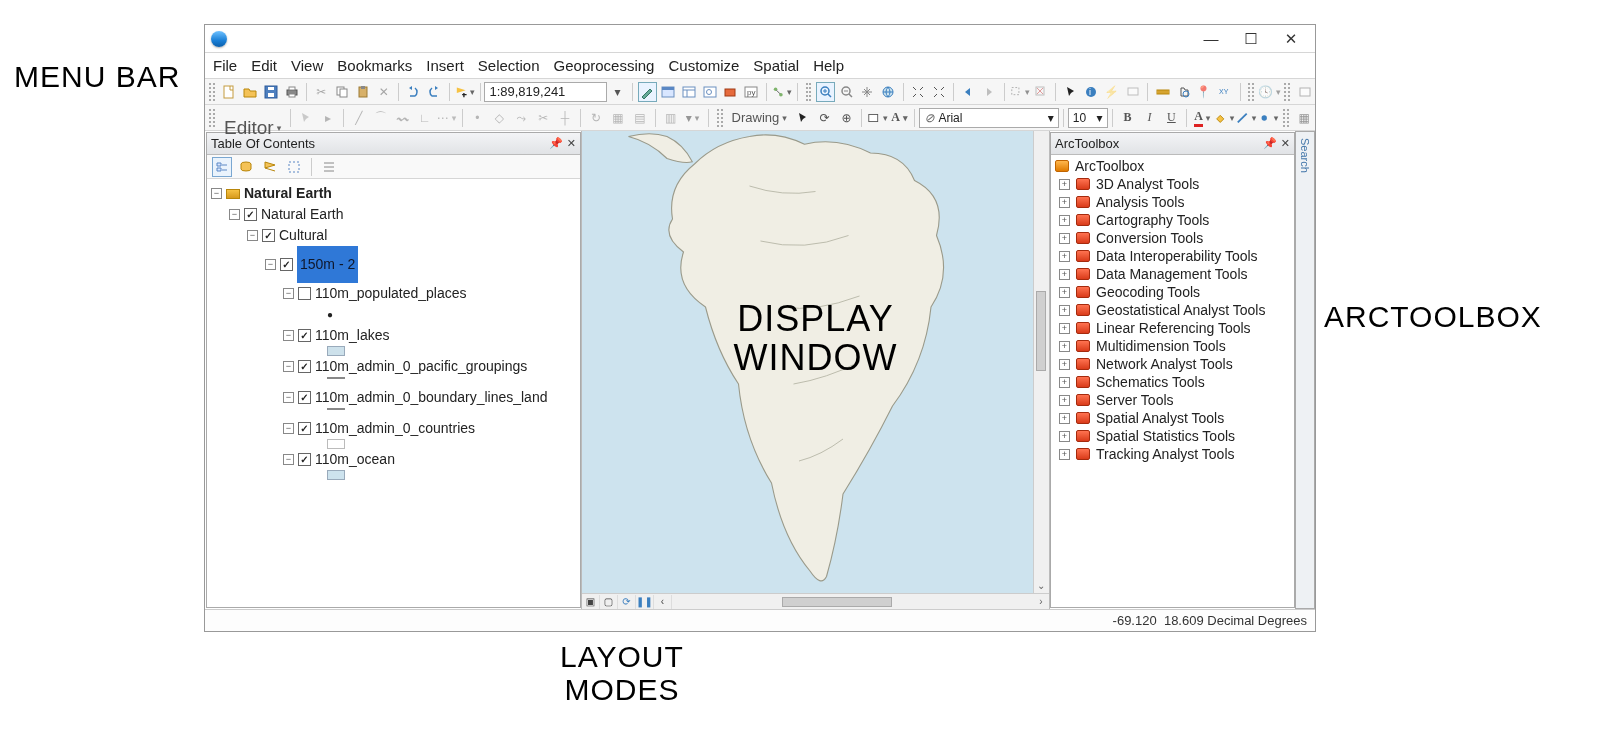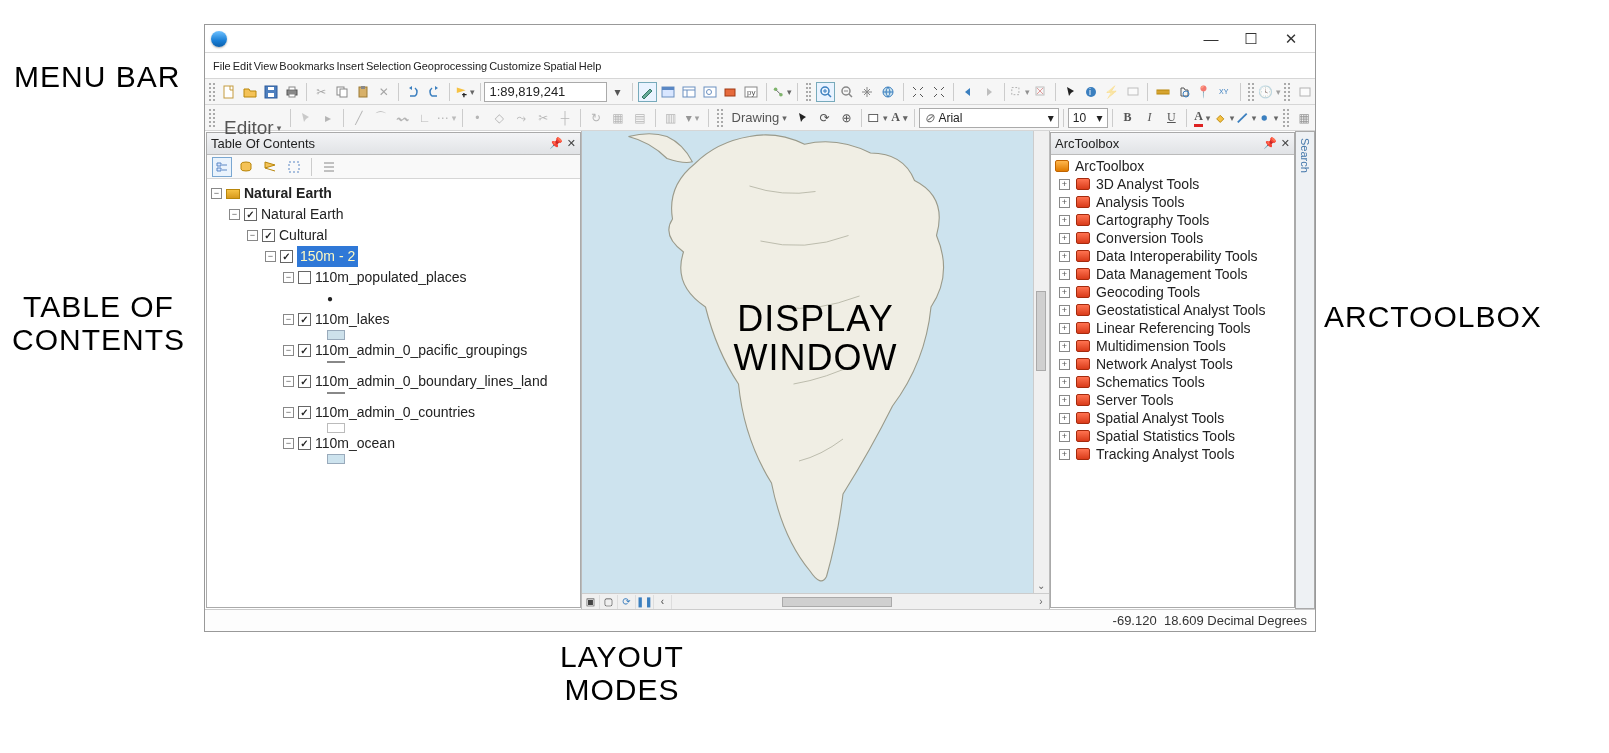--- a/index.html
+++ b/index.html
@@ -9,21 +9,21 @@
   .annot { position:absolute; font-family:'Arial Narrow', Arial, sans-serif; font-size:30px; letter-spacing:1px; color:#000; text-align:center; line-height:1.1; }
   .redbox { border:3px solid #f00; pointer-events:none; position:absolute; }
 
   
   .titlebar { height:28px; background:#fff; display:flex; align-items:center; justify-content:space-between; border-bottom:1px solid #d6d6d6; }
   .titlebar .logo { width:16px; height:16px; margin-left:6px; border-radius:50%; background:linear-gradient(#6ec1ff,#1a7fd6 60%,#0b5fab); box-shadow:0 1px 2px rgba(0,0,0,.3); }
   .winbtns { display:flex; gap:20px; padding-right:14px; font-size:15px; color:#333; }
   .winbtns span { width:20px; text-align:center; cursor:default; }
 
   
-  .menubar { height:26px; display:flex; align-items:center; gap:2px; padding:0 8px; border-bottom:1px solid #d6d6d6; font-size:11px; }
+  .menubar { height:26px; display:flex; align-items:center; gap:14px; padding:0 8px; border-bottom:1px solid #d6d6d6; font-size:15px; }
   .menubar span { cursor:default; }
 
   
   .toolrow { height:26px; background:#f6f6f6; border-bottom:1px solid #d6d6d6; display:flex; align-items:center; font-size:12px; }
   .grip { width:6px; height:18px; border-left:2px dotted #aaa; border-right:2px dotted #aaa; margin:0 4px; }
   .sep { width:1px; height:18px; background:#ccc; margin:0 4px; }
   .tbtn { width:20px; height:20px; display:inline-flex; align-items:center; justify-content:center; margin:0 1px; color:#555; cursor:default; position:relative; }
   .tbtn svg { width:14px; height:14px; display:block; }
   .tbtn.active { border:1px solid #7ab; background:#e9f3ff; }
   .scalebox { width:130px; height:20px; border:1px solid #aaa; background:#fff; padding:0 4px; font-size:13px; display:flex; align-items:center; }
@@ -37,21 +37,21 @@
   .panel-head { height:22px; background:linear-gradient(#f3f4f6,#e1e3e6); border-bottom:1px solid #bbb; display:flex; align-items:center; justify-content:space-between; padding:0 4px; font-size:13px; }
   .panel-head .pctrl { display:flex; gap:4px; font-size:11px; color:#444; }
   .toc-toolbar { height:24px; border-bottom:1px solid #d6d6d6; background:#f9f9f9; display:flex; align-items:center; gap:2px; padding:0 4px; }
   .toc-toolbar .tbtn.sel { border:1px solid #7aa7d1; background:#eaf3fc; }
   .toc-body { flex:1; overflow:auto; padding:4px 4px; }
   .treerow { display:flex; align-items:center; gap:4px; white-space:nowrap; line-height:21px; font-size:14px; color:#222; }
   .exp { width:11px; height:11px; border:1px solid #888; display:inline-flex; align-items:center; justify-content:center; font-size:9px; line-height:1; color:#555; cursor:default; background:#fff; }
   .chk { width:13px; height:13px; border:1px solid #666; display:inline-flex; align-items:center; justify-content:center; font-size:10px; background:#fff; }
   .chk.on::before { content:"✓"; color:#222; font-weight:bold; }
   .layericon { width:14px; height:10px; display:inline-block; }
-  .sel-layer { background:#2f78d7; color:#fef9c3; padding:0 3px; }
+  .sel-layer { background:#2f78d7; color:#0f172a; padding:8px 3px; }
   .swatch { width:18px; height:10px; display:inline-block; }
 
   
   .mapwrap { flex:1; display:flex; flex-direction:column; border-left:1px solid #bbb; border-right:1px solid #bbb; min-width:0; }
   .mapcanvas { flex:1; background:#14b8a6; position:relative; overflow:hidden; }
   .maplabel { position:absolute; top:45%; left:50%; transform:translate(-50%,-50%); font-family:'Arial Narrow', Arial, sans-serif; font-size:36px; color:#000; text-align:center; letter-spacing:1px; line-height:1.1; pointer-events:none; }
   .sascroll { height:16px; background:#f0f0f0; border-top:1px solid #ccc; display:flex; align-items:center; }
   .sascroll .thumb { height:10px; background:#cfcfcf; border:1px solid #aaa; }
   .layoutbar { display:flex; align-items:center; height:16px; }
   .layoutbar .lbtn { width:18px; height:14px; display:inline-flex; align-items:center; justify-content:center; font-size:10px; color:#444; border-right:1px solid #ddd; }
@@ -66,22 +66,20 @@
 
   
   .statusbar { height:22px; border-top:1px solid #ccc; background:#fdfdfd; display:flex; align-items:center; justify-content:flex-end; padding:0 8px; font-size:13px; color:#333; }
 </style>
 </head>
 <body>
 
 <div class="outer">
 
   <div class="annot" style="left:14px; top:60px;">MENU BAR</div>
-  <div class="annot" style="left:12px; top:290px; white-space:pre;">TABLE OF
-CONTENTS</div>
   <div class="annot" style="left:1324px; top:300px;">ARCTOOLBOX</div>
   <div class="annot" style="left:560px; top:640px; white-space:pre;">LAYOUT
 MODES</div>
 
   <div class="redbox" style="left:204px; top:60px; width:654px; height:30px;"></div>
   <div class="redbox" style="left:812px; top:87px; width:504px; height:27px;"></div>
   <div class="redbox" style="left:204px; top:145px; width:378px; height:454px;"></div>
   <div class="redbox" style="left:580px; top:585px; width:114px; height:20px;"></div>
   <div class="redbox" style="left:1043px; top:145px; width:273px; height:464px;"></div>
 

